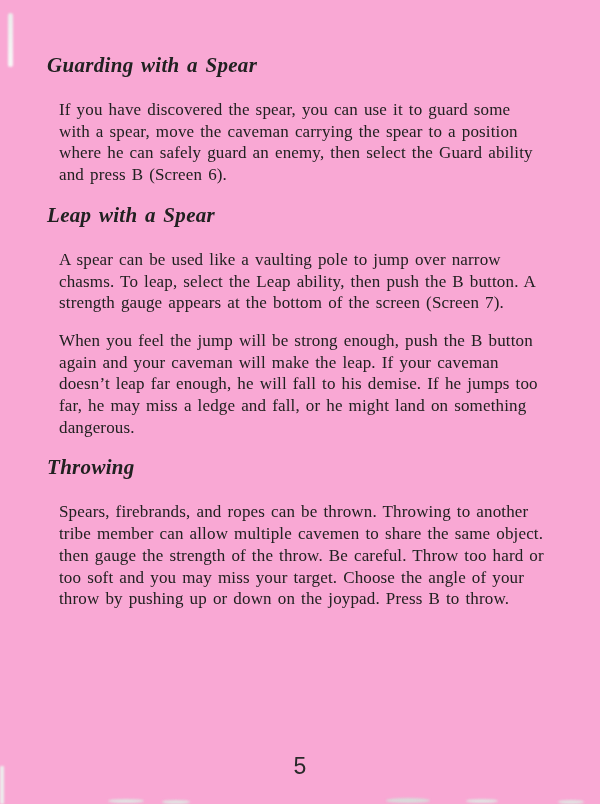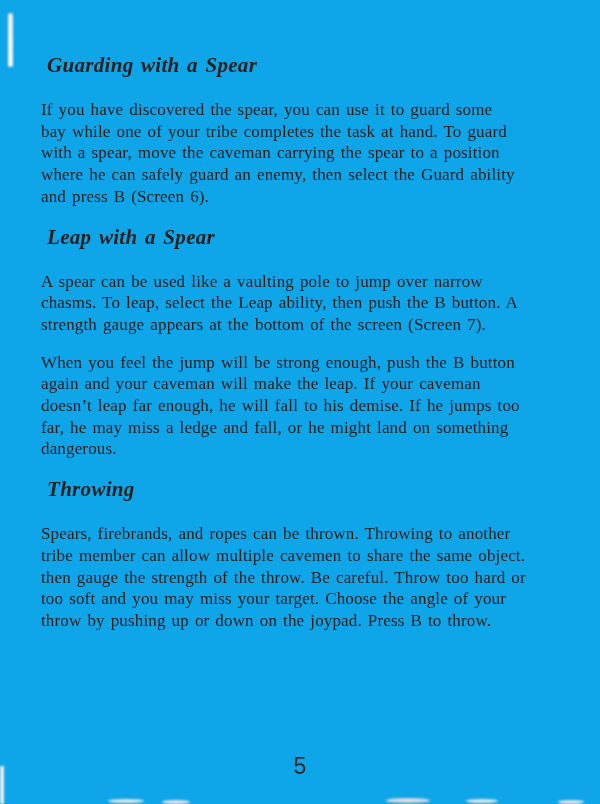--- a/index.html
+++ b/index.html
@@ -6,21 +6,21 @@
     margin: 0;
     padding: 0;
     width: 600px;
     height: 804px;
     background: #ffffff;
   }
   .page {
     position: relative;
     width: 600px;
     height: 804px;
-    background: #0ea5e9;
+    background: #f9a8d4;
     overflow: hidden;
     font-family: "Liberation Serif", serif;
     color: #212121;
   }
   .content {
     position: absolute;
     left: 41px;
     top: 52px;
     width: 530px;
   }
@@ -32,21 +32,21 @@
     font-weight: bold;
     font-style: italic;
     letter-spacing: 0.3px;
     word-spacing: 2px;
     white-space: nowrap;
   }
   .heading.later {
     margin-top: 16px;
   }
   .para {
-    margin: 16px 0 0 0;
+    margin: 16px 0 0 18px;
   }
   .para.after-heading {
     margin-top: 21px;
   }
   .line {
     font-size: 17px;
     line-height: 21.7px;
     letter-spacing: 0.15px;
     word-spacing: 1.6px;
     white-space: nowrap;
@@ -99,21 +99,20 @@
 </head>
 <body>
 
 <div class="page">
 
   <div class="content">
 
     <h2 class="heading">Guarding with a Spear</h2>
     <div class="para after-heading">
       <div class="line">If you have discovered the spear, you can use it to guard some</div>
-      <div class="line">bay while one of your tribe completes the task at hand. To guard</div>
       <div class="line">with a spear, move the caveman carrying the spear to a position</div>
       <div class="line">where he can safely guard an enemy, then select the Guard ability</div>
       <div class="line">and press B (Screen 6).</div>
     </div>
 
     <h2 class="heading later">Leap with a Spear</h2>
     <div class="para after-heading">
       <div class="line">A spear can be used like a vaulting pole to jump over narrow</div>
       <div class="line">chasms. To leap, select the Leap ability, then push the B button. A</div>
       <div class="line">strength gauge appears at the bottom of the screen (Screen 7).</div>

